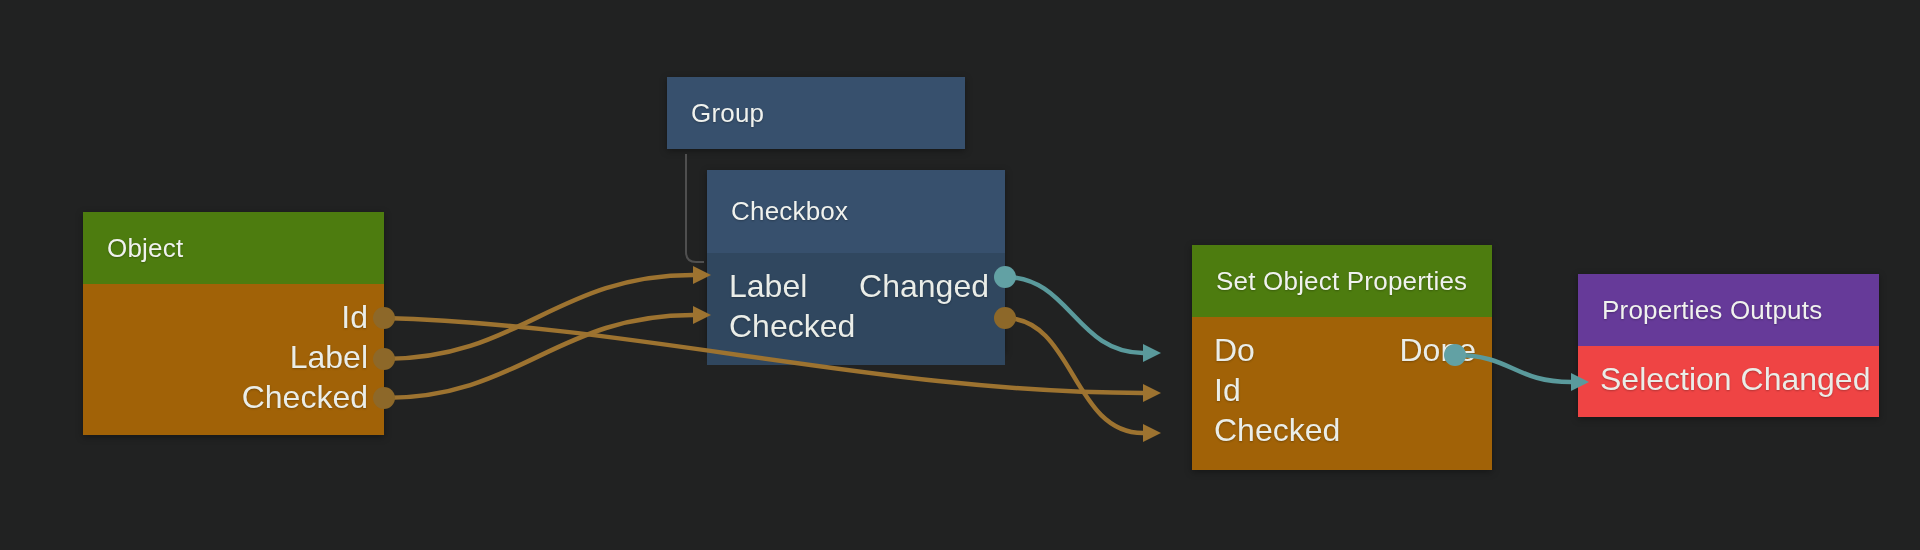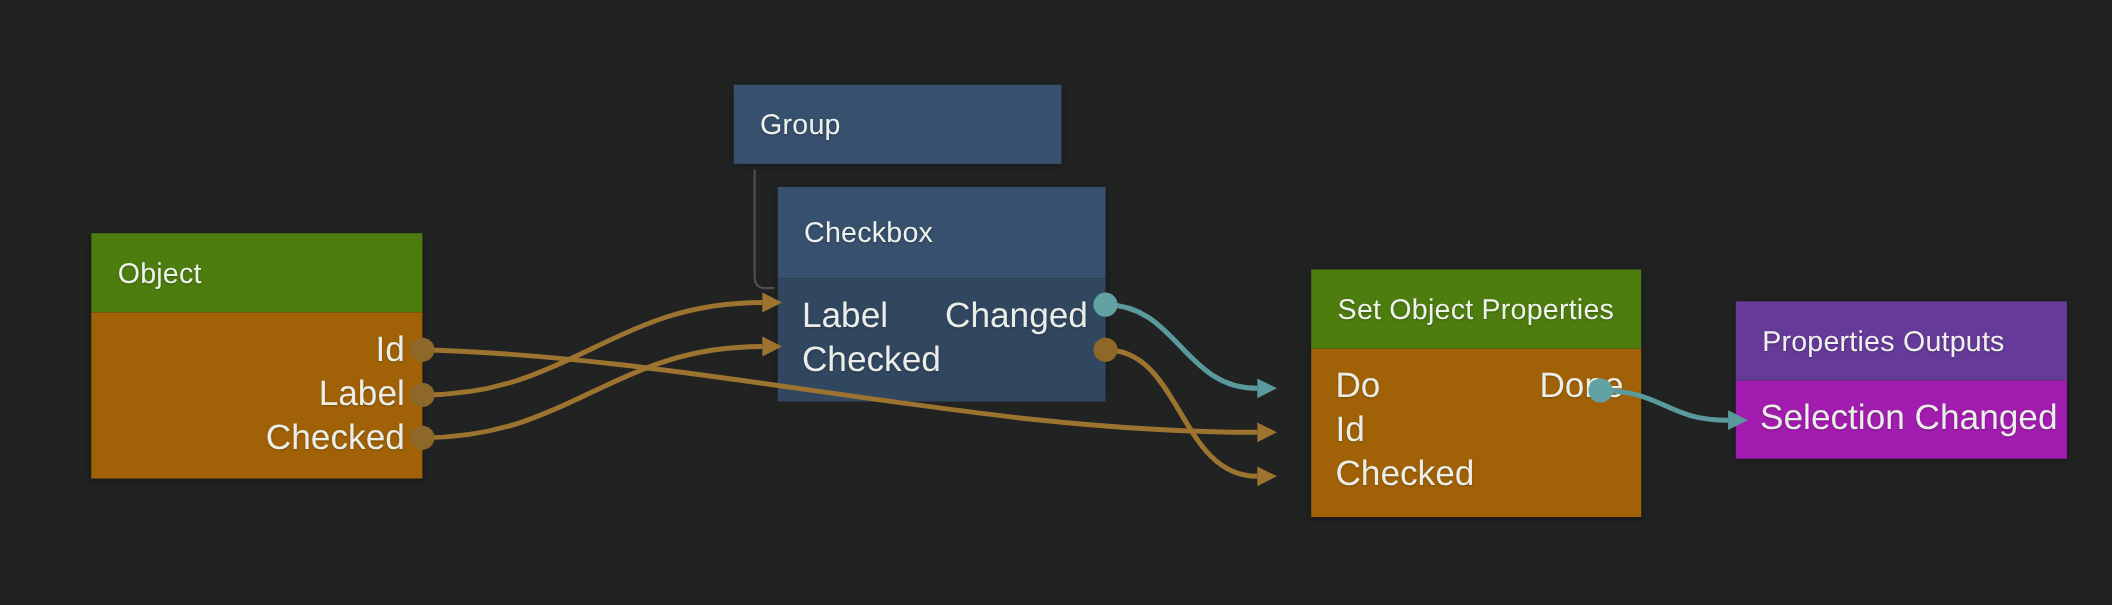--- a/index.html
+++ b/index.html
@@ -41,21 +41,21 @@
     color:#eaede8;
     text-shadow:0 1px 2px rgba(0,0,0,0.25);
     white-space:nowrap;
   }
   
   .green  .header{background:#4d7c0f;}
   .green  .body  {background:#a16207;}
   .blue   .header{background:#37506d;}
   .blue   .body  {background:#30475f;}
   .purple .header{background:#663a99;}
-  .purple .body  {background:#a21caf;}
+  .purple .body  {background:#ef4444;}
   .group-node{background:#37506d;}
   .wires{
     position:absolute;left:0;top:0;z-index:2;
     pointer-events:none;
   }
   .wire{stroke-width:4.5;fill:none;}
 </style>
 </head>
 <body>
 

